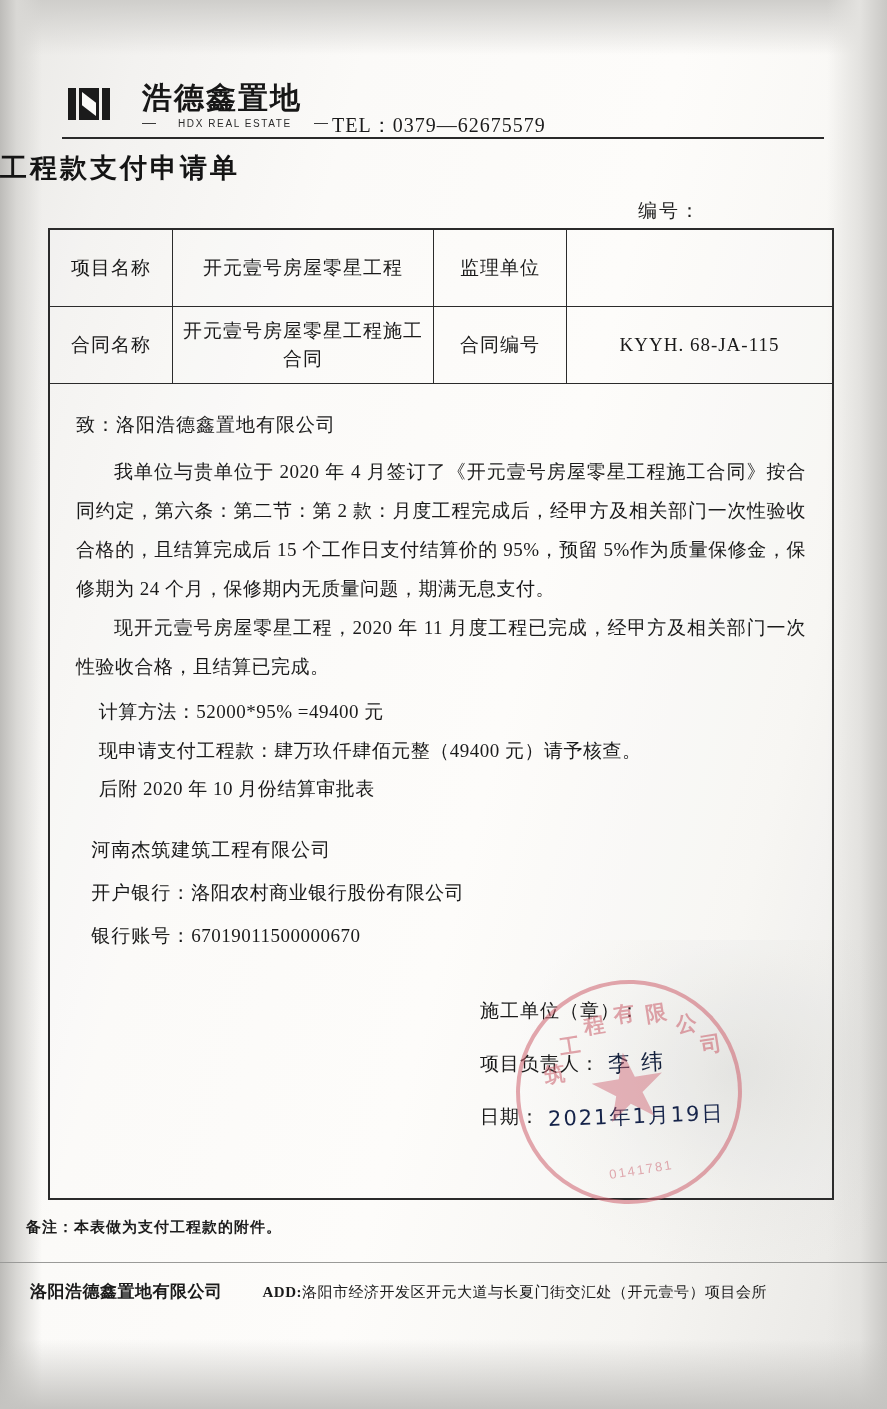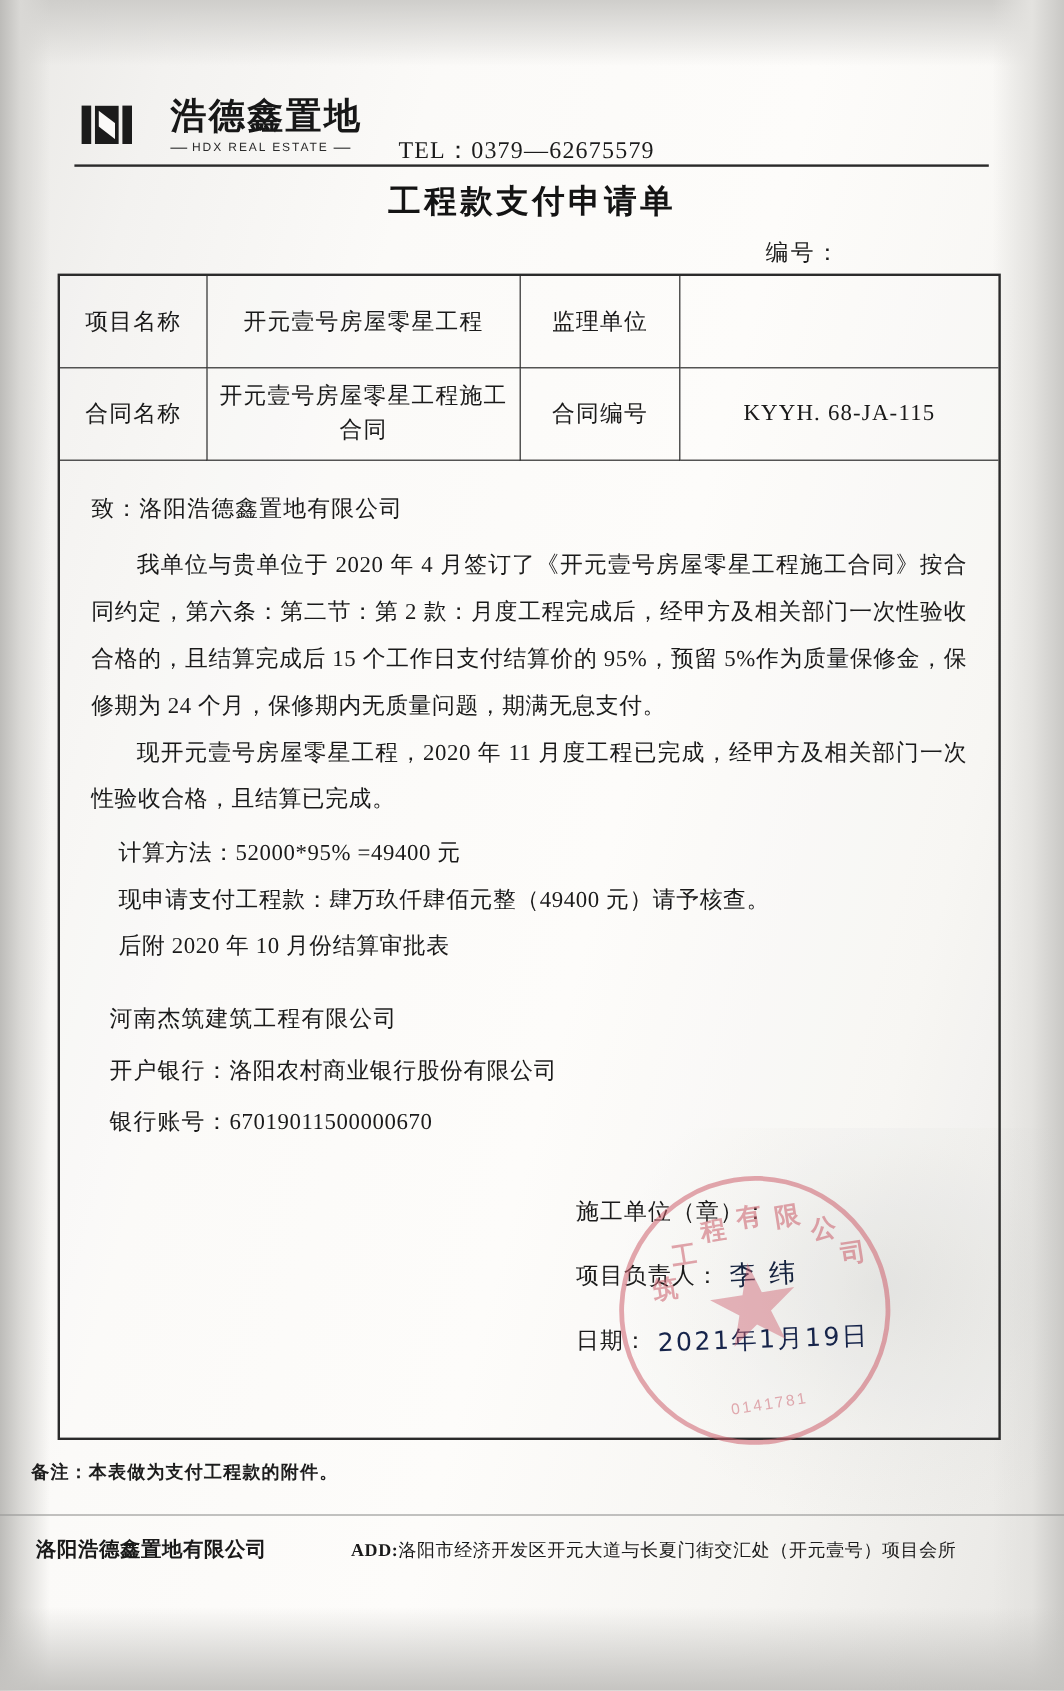--- a/index.html
+++ b/index.html
@@ -85,21 +85,21 @@
     line-height: 1.05;
   }
   .logo-en {
     font-family: "Liberation Sans", sans-serif;
     font-size: 10px;
     letter-spacing: 1.6px;
     color: #2b2b2b;
     margin-top: 4px;
     display: flex;
     align-items: center;
-    gap: 4px;
+    gap: 22px;
   }
   .logo-en .bar {
     display: inline-block;
     height: 1px;
     width: 14px;
     background: #3a3a3a;
   }
   .tel {
     position: absolute;
     left: 332px;
@@ -116,21 +116,21 @@
     width: 762px;
     height: 2px;
     background: #2a2a2a;
   }
 
   .doc-title {
     position: absolute;
     left: 0;
     top: 150px;
     width: 887px;
-    text-align: center;
+    text-align: left;
     font-family: "DejaVu Sans", "Liberation Sans", sans-serif;
     font-weight: bold;
     font-size: 27px;
     letter-spacing: 3px;
     color: #141414;
   }
   .doc-number {
     position: absolute;
     right: 186px;
     top: 198px;
@@ -308,21 +308,21 @@
     align-items: baseline;
     font-size: 17px;
     letter-spacing: 0.5px;
   }
   .footer .f-left {
     font-family: "DejaVu Sans", "Liberation Sans", sans-serif;
     font-weight: bold;
     font-size: 17px;
   }
   .footer .f-right {
-    margin-left: 70px;
+    margin-left: 40px;
     font-family: "DejaVu Sans", "Liberation Sans", sans-serif;
     font-size: 15px;
   }
   .footer .f-right b { font-family: "Liberation Serif", serif; }
 </style>
 </head>
 <body>
 
 <div id="page">
 

